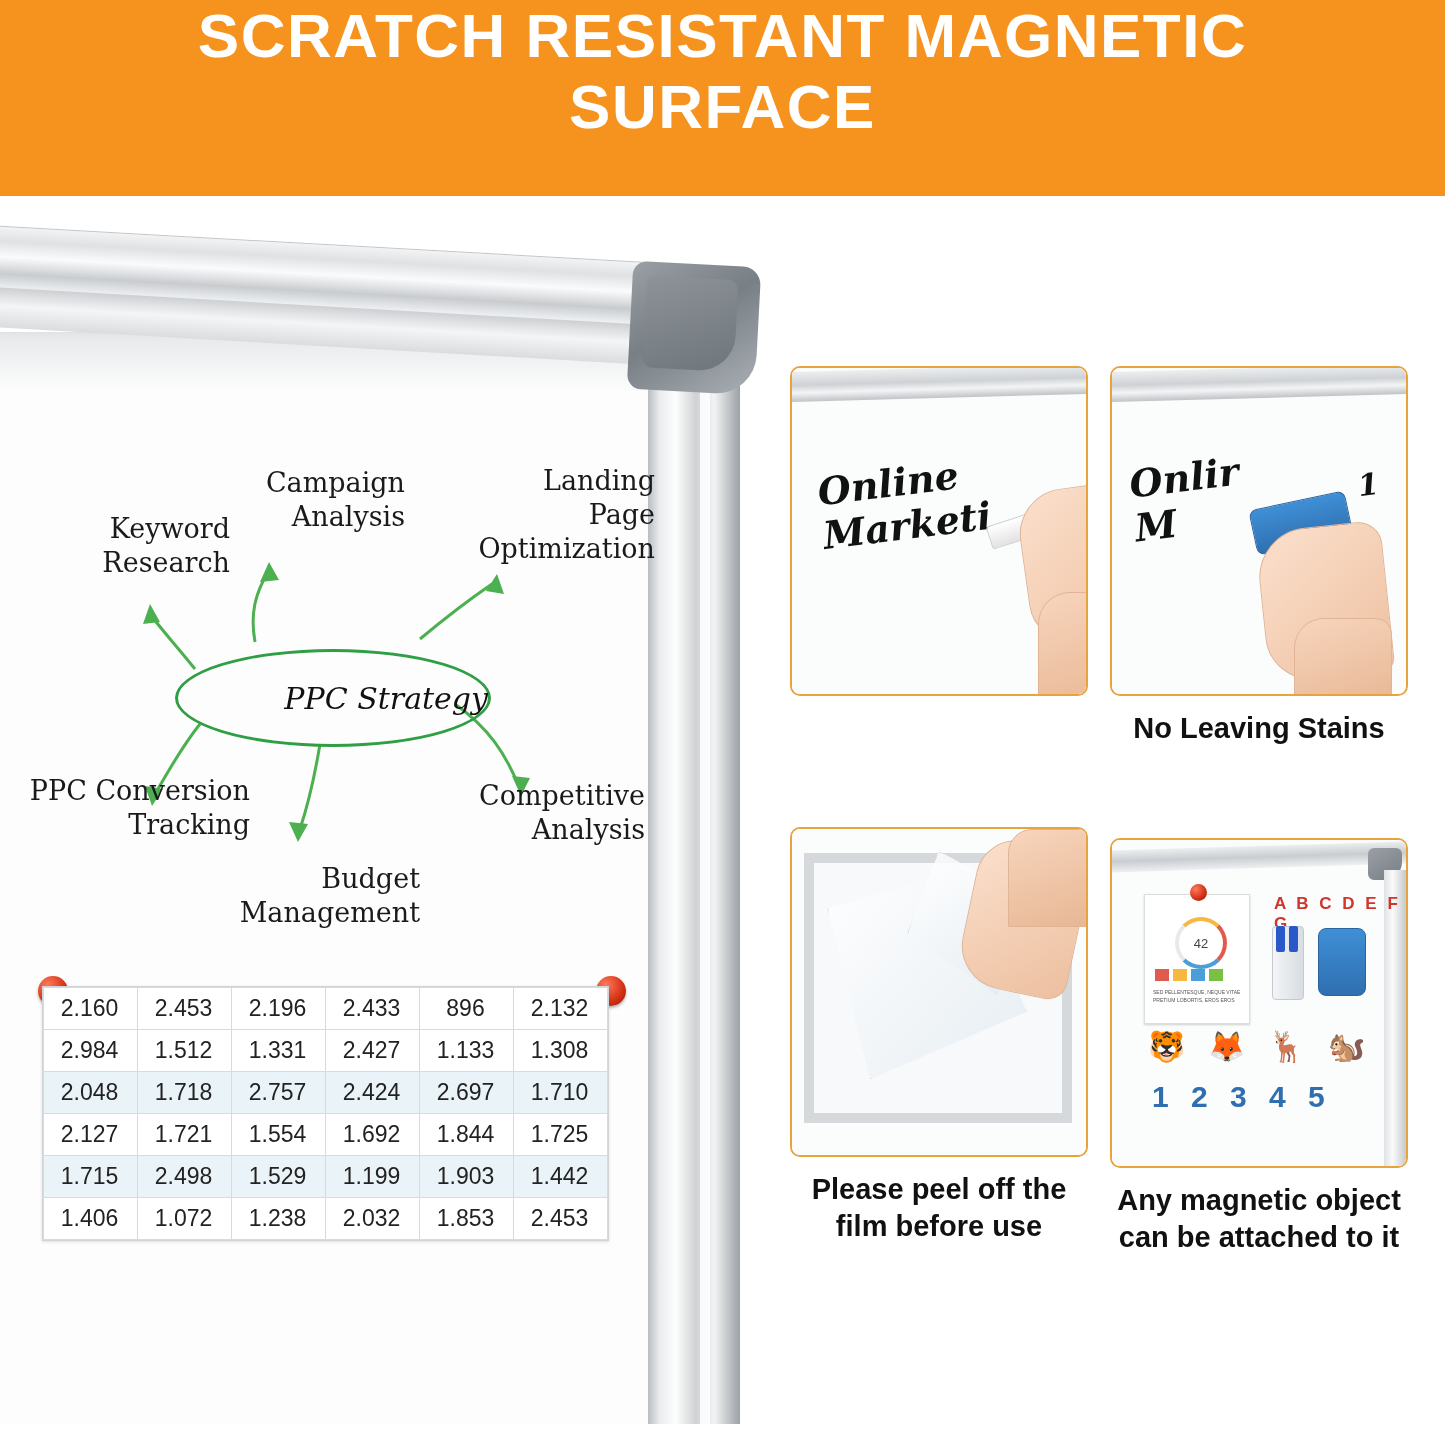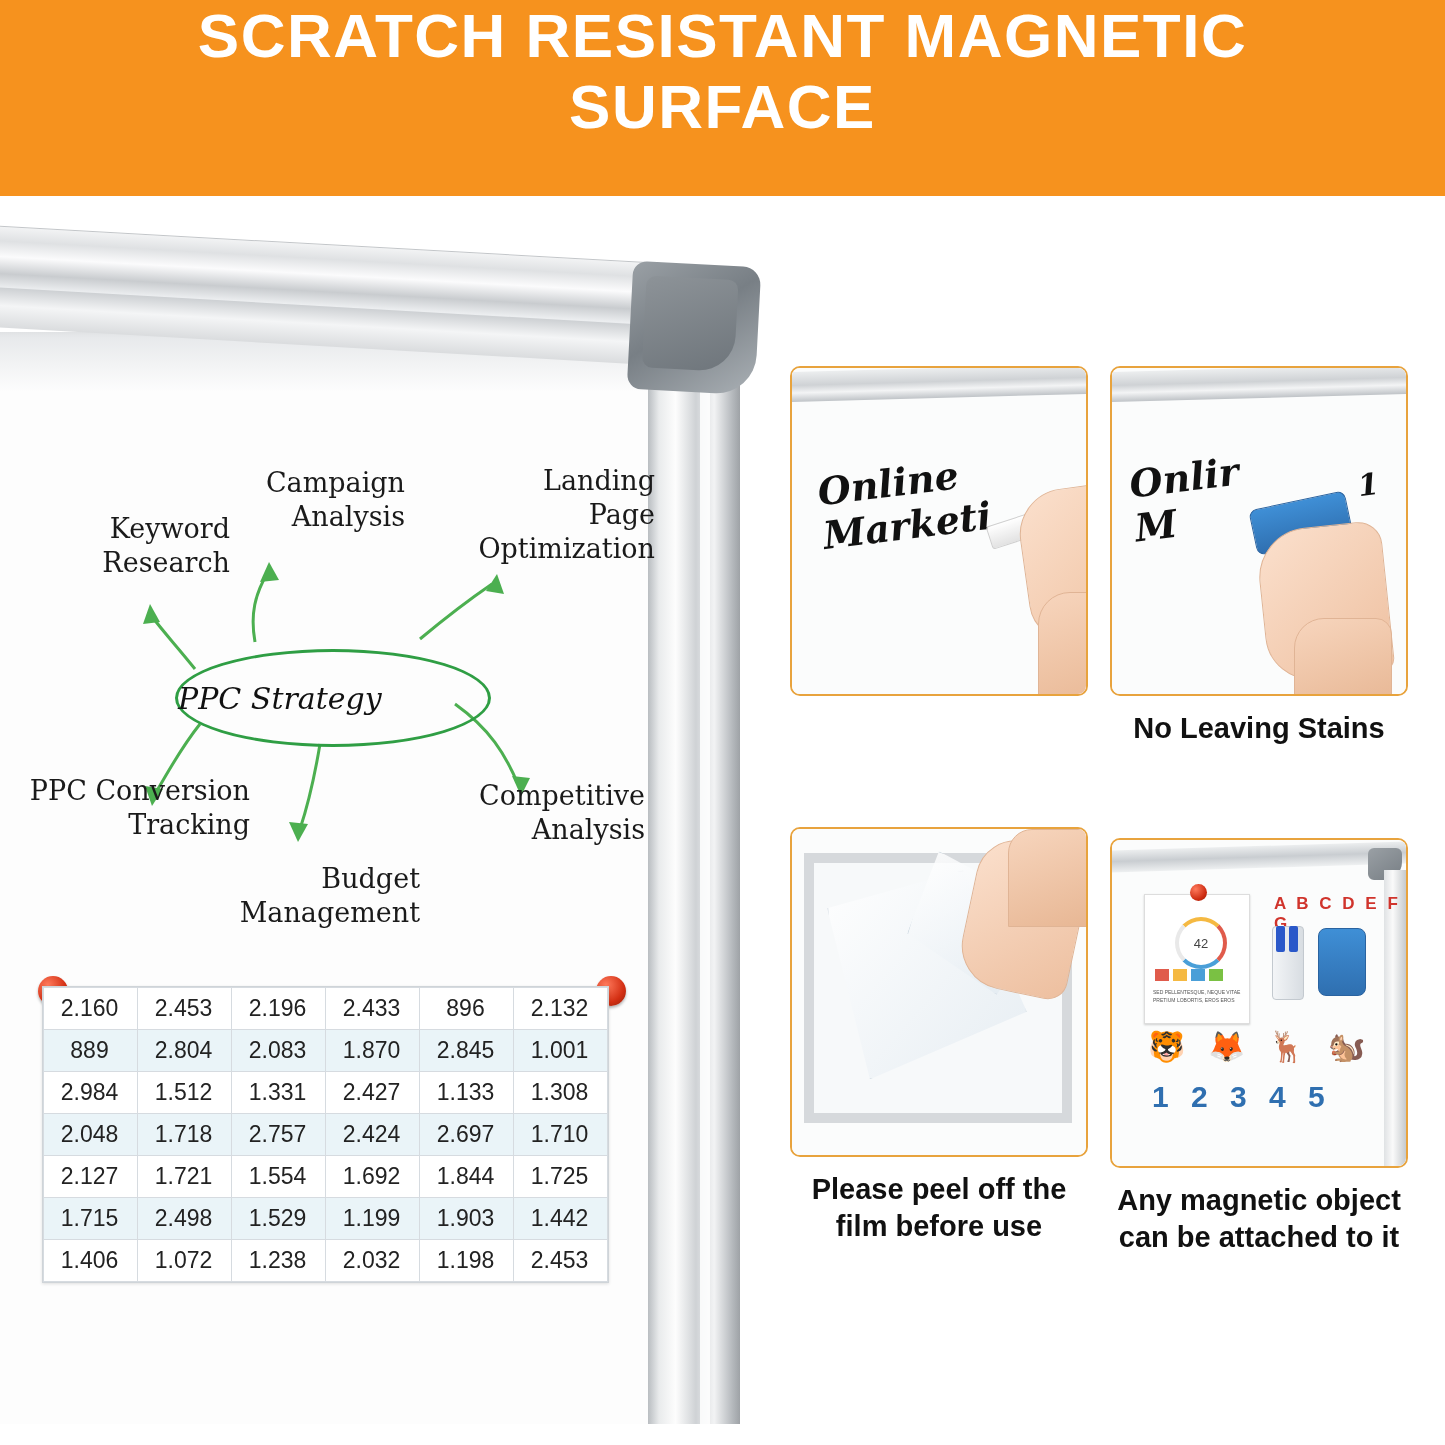--- a/index.html
+++ b/index.html
@@ -136,21 +136,21 @@
     line-height: 1.25;
     text-align: right;
     white-space: pre-line;
   }
   .mm-center {
     position: absolute;
     left: 175px; top: 195px;
     width: 310px; height: 92px;
     border: 3px solid #2f9e44;
     border-radius: 50%;
-    display: flex; align-items: center; justify-content: flex-start;
+    display: flex; align-items: center; justify-content: flex-end;
   }
   .mm-center span {
     font-family: "DejaVu Serif", serif;
     font-style: italic;
     font-size: 30px;
     color: #111;
   }
 
   
   .table-wrap {
@@ -364,28 +364,20 @@
     <div class="table-wrap">
       <table class="grid">
         <tbody>
           <tr>
             <td>2.160</td>
             <td>2.453</td>
             <td>2.196</td>
             <td>2.433</td>
             <td>896</td>
             <td>2.132</td>
-          </tr>
-          <tr class="alt">
-            <td>889</td>
-            <td>2.804</td>
-            <td>2.083</td>
-            <td>1.870</td>
-            <td>2.845</td>
-            <td>1.001</td>
           </tr>
           <tr>
             <td>2.984</td>
             <td>1.512</td>
             <td>1.331</td>
             <td>2.427</td>
             <td>1.133</td>
             <td>1.308</td>
           </tr>
           <tr class="alt">
@@ -410,21 +402,21 @@
             <td>1.529</td>
             <td>1.199</td>
             <td>1.903</td>
             <td>1.442</td>
           </tr>
           <tr>
             <td>1.406</td>
             <td>1.072</td>
             <td>1.238</td>
             <td>2.032</td>
-            <td>1.198</td>
+            <td>1.853</td>
             <td>2.453</td>
           </tr>
         </tbody>
       </table>
     </div>
   </div>
 
   <div class="cards">
 
     <div class="card c1">

